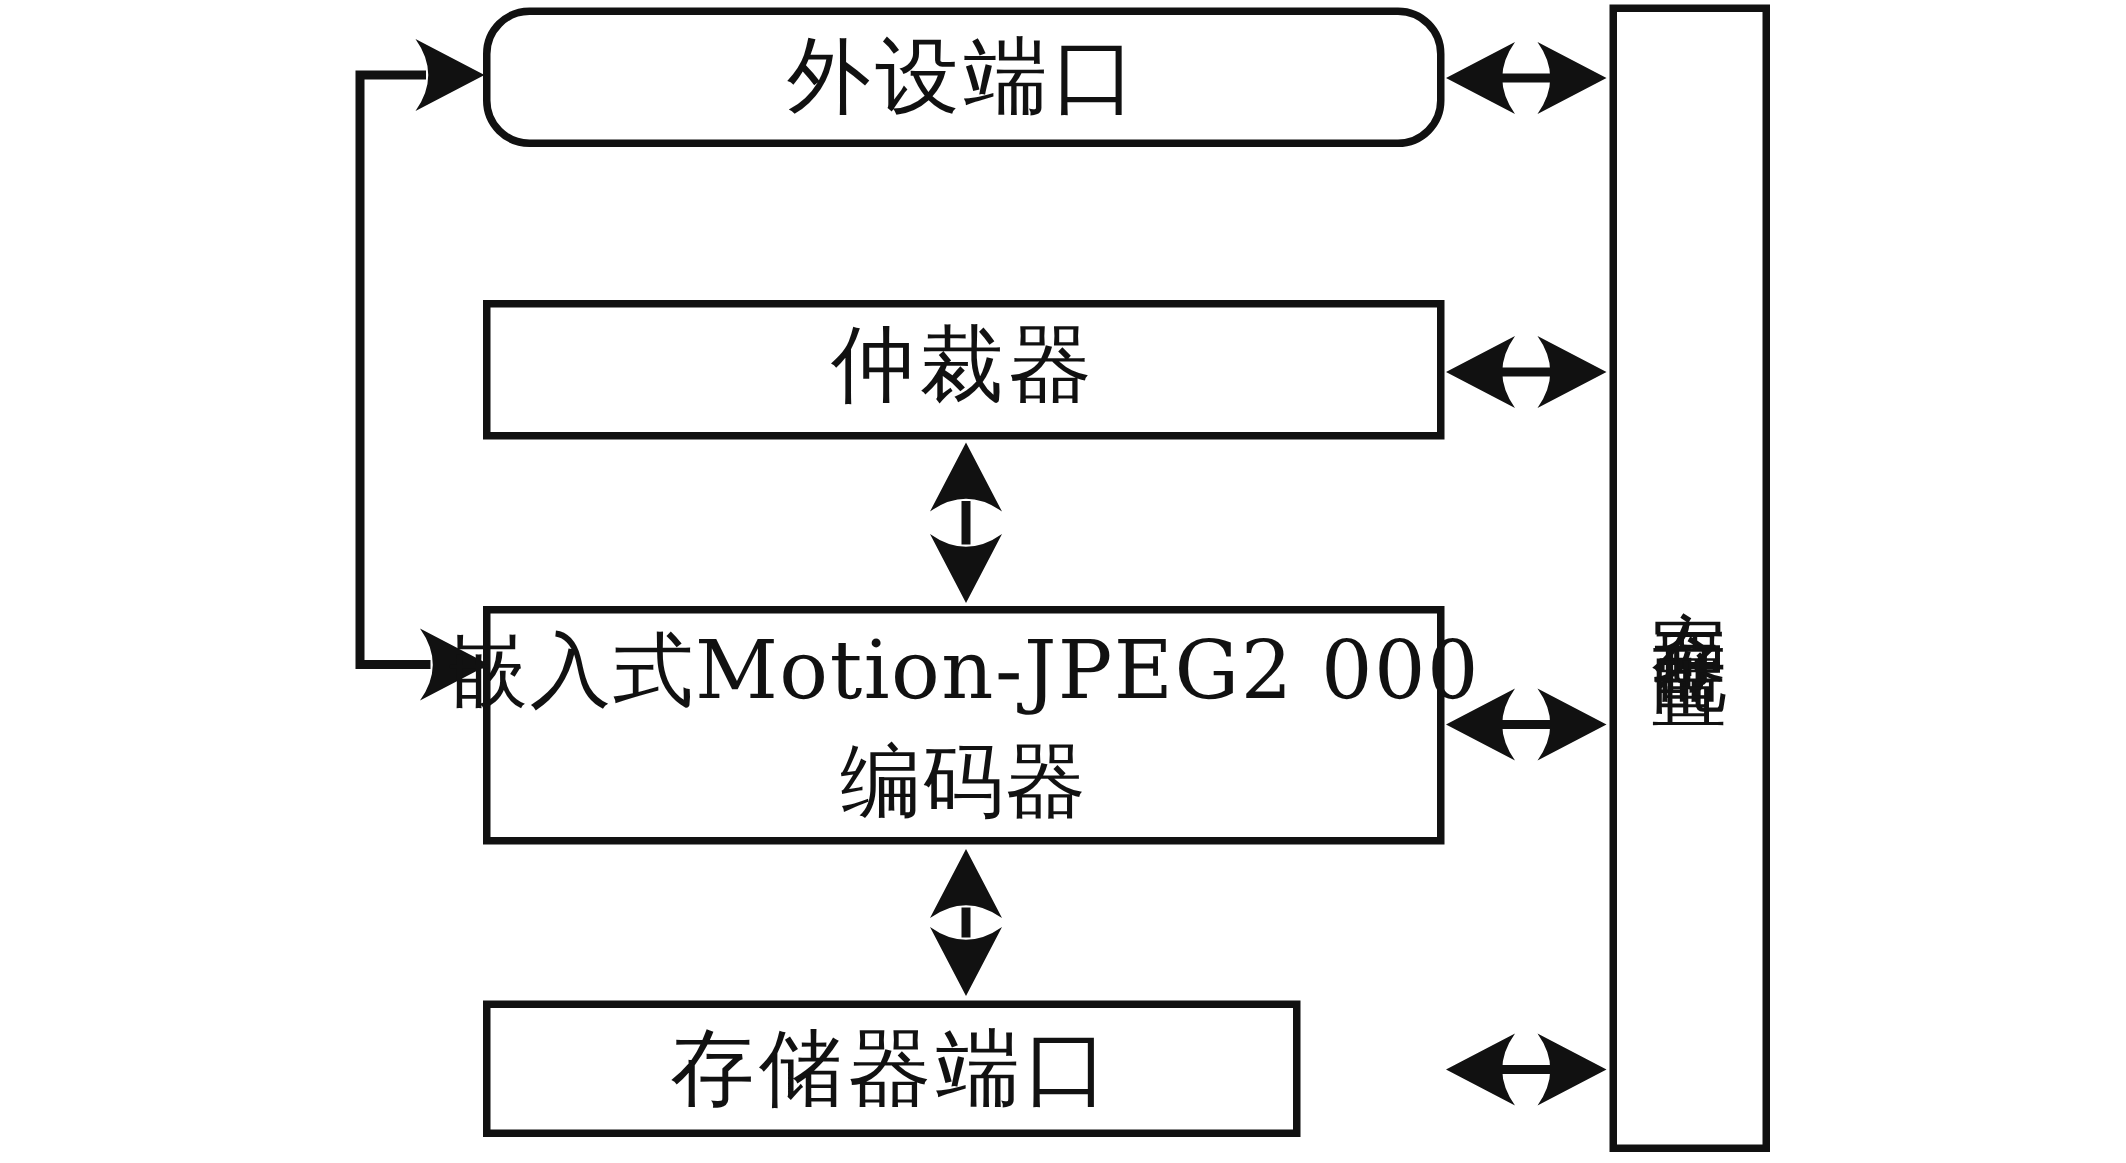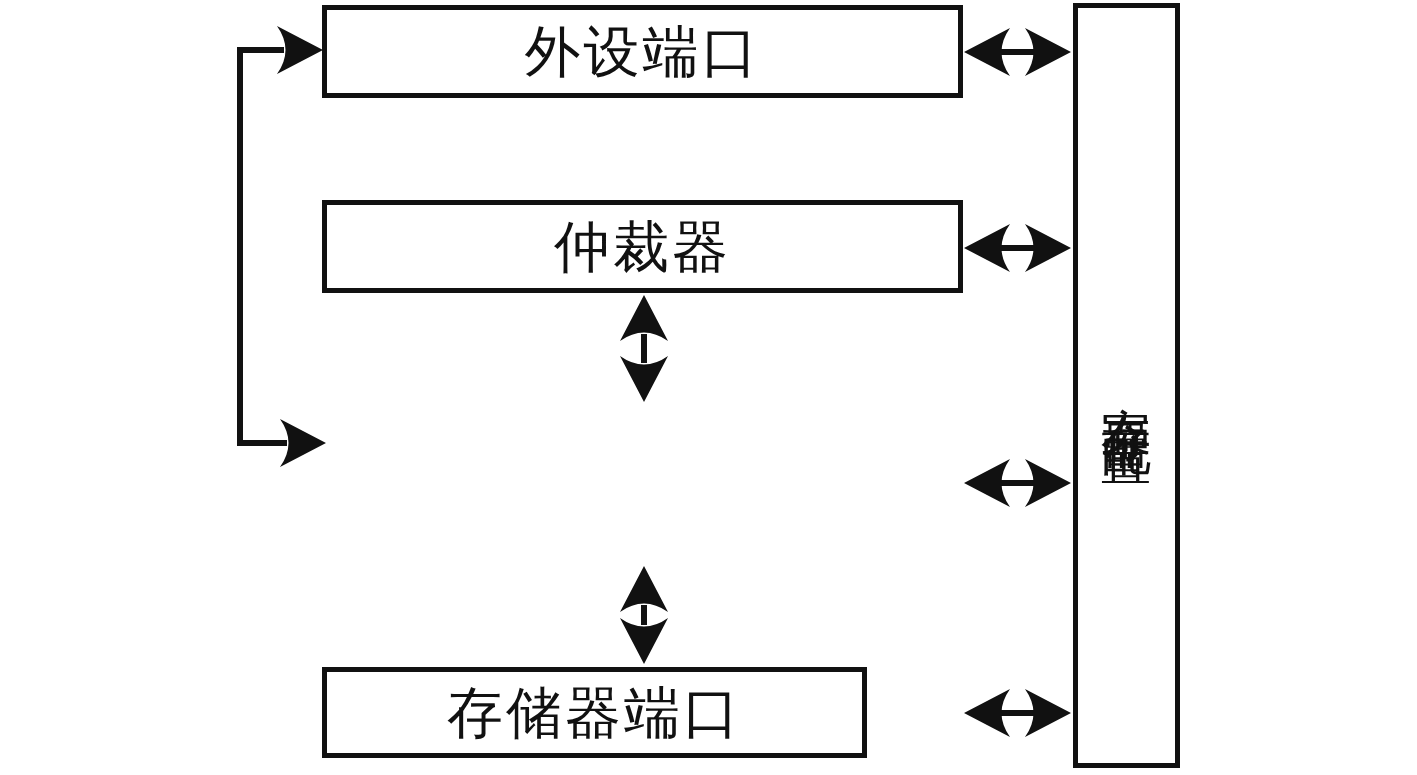--- a/index.html
+++ b/index.html
@@ -21,22 +21,22 @@
     align-items: center;
     justify-content: center;
     text-align: center;
   }
   .box-label {
     font-size: 56px;
     letter-spacing: 3px;
     white-space: nowrap;
     line-height: 1;
   }
-  #box-peripheral { left: 322px; top: 5px;   width: 641px; height: 93px;  }
-  #box-arbiter    { left: 322px; top: 200px; width: 641px; height: 93px;  }
+  #box-peripheral { left: 322px; top: 5px;   width: 641px; height: 93px; border-radius: 31px;  }
+  #box-arbiter    { left: 322px; top: 200px; width: 641px; height: 93px; font-family: Liberation Mono, monospace;  }
   #box-encoder    { left: 322px; top: 404px; width: 641px; height: 159px; flex-direction: column; }
   #box-memory     { left: 322px; top: 667px; width: 545px; height: 91px;  }
   #box-register   { left: 1073px; top: 3px;  width: 107px; height: 765px; }
   #box-encoder .enc-line {
     font-size: 54px;
     line-height: 74px;
     white-space: nowrap;
     letter-spacing: 1px;
   }
   .vtext {
@@ -105,20 +105,24 @@
   </svg>
 
   <div class="box" id="box-peripheral">
     <span class="box-label">外设端口</span>
   </div>
 
   <div class="box" id="box-arbiter">
     <span class="box-label">仲裁器</span>
   </div>
 
+  <div class="box" id="box-encoder">
+    <div class="enc-line">嵌入式Motion-JPEG2 000</div>
+    <div class="enc-line">编码器</div>
+  </div>
 
   <div class="box" id="box-memory">
     <span class="box-label">存储器端口</span>
   </div>
 
   <div class="box" id="box-register">
     <div class="vtext">寄存器配置</div>
   </div>
 
 </div>

